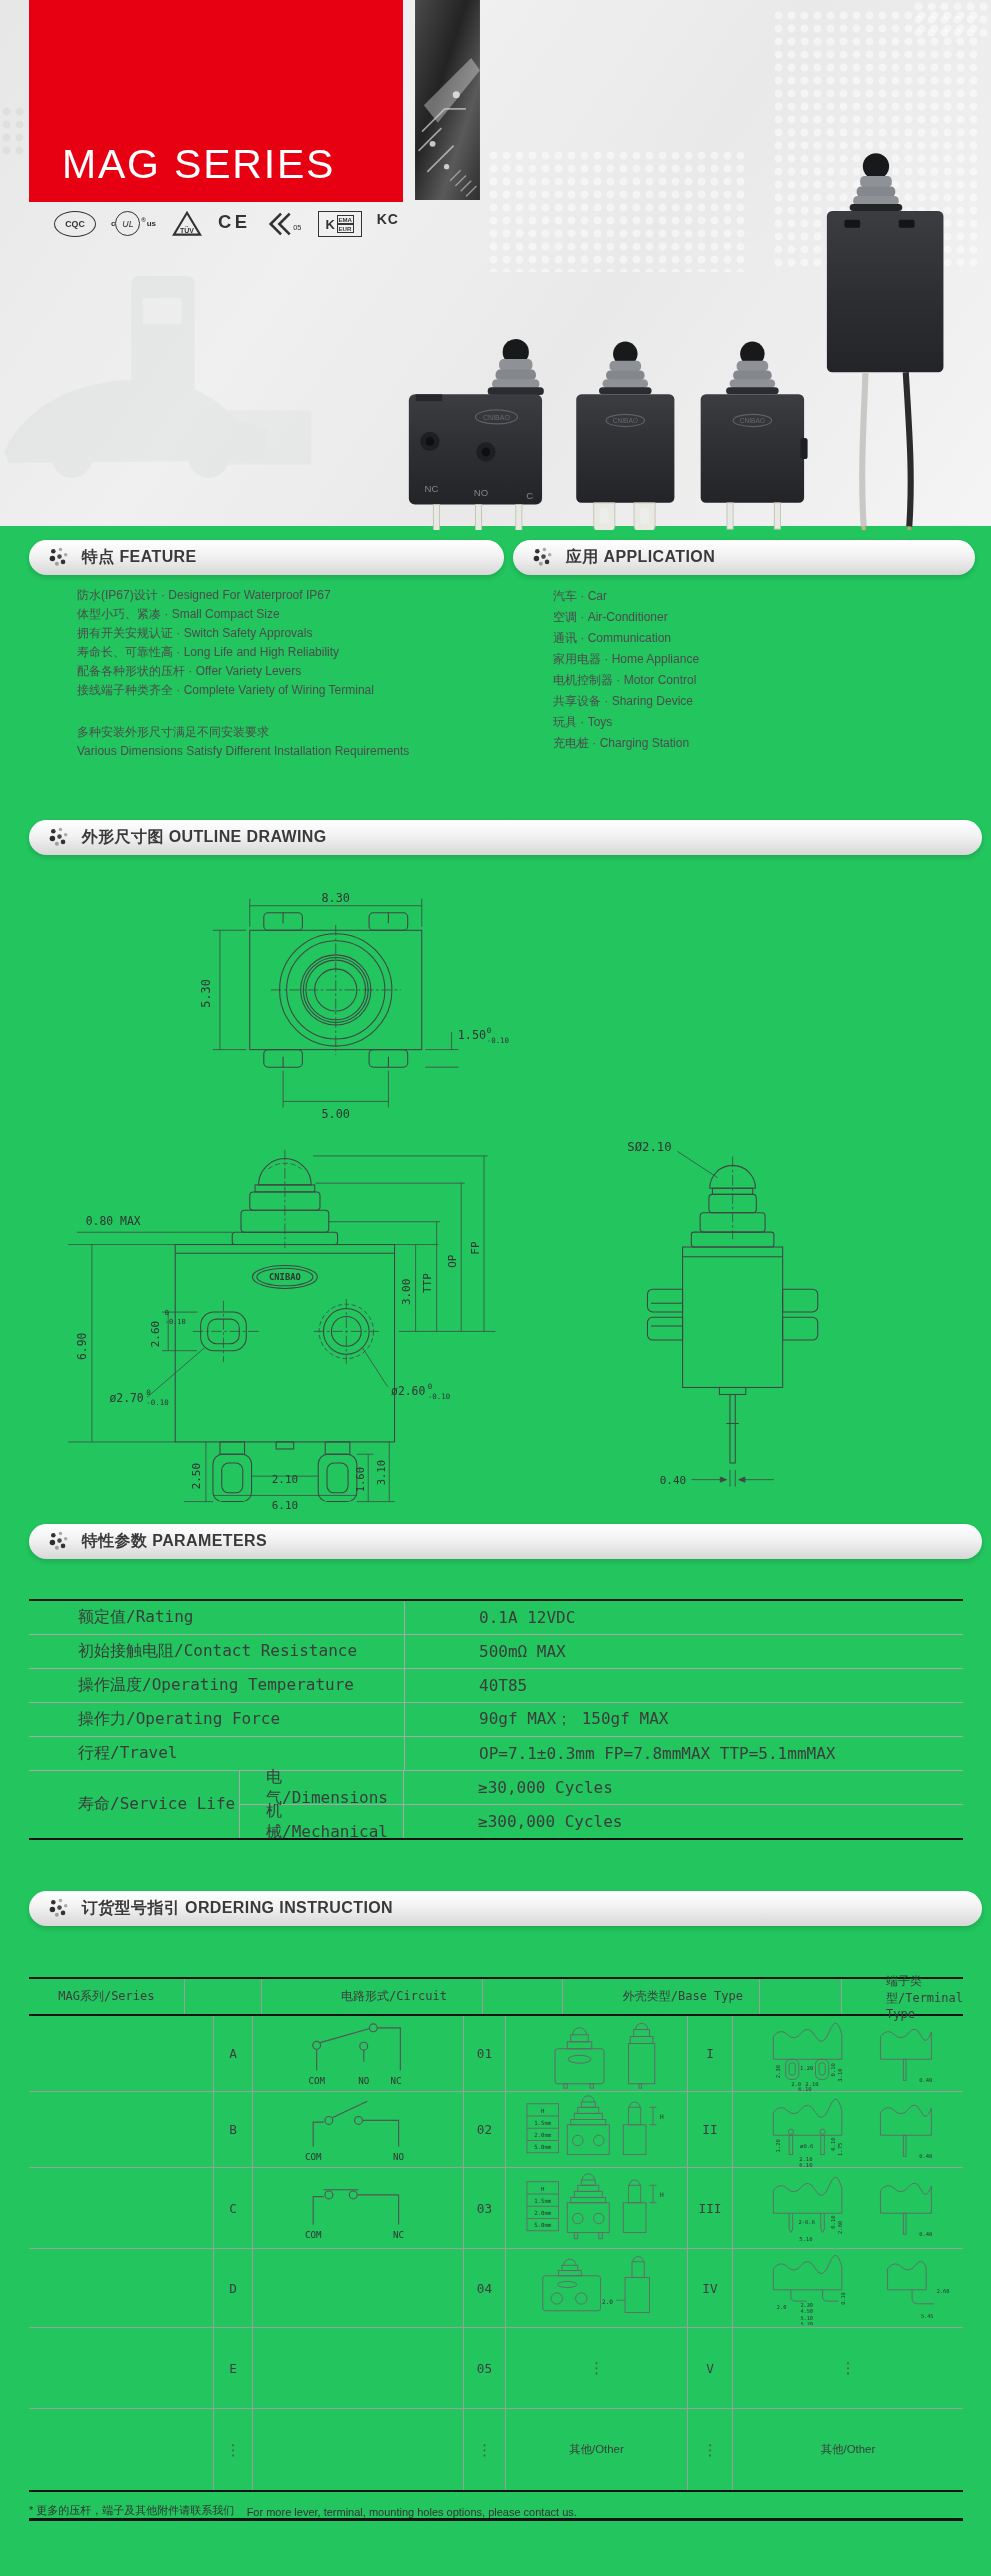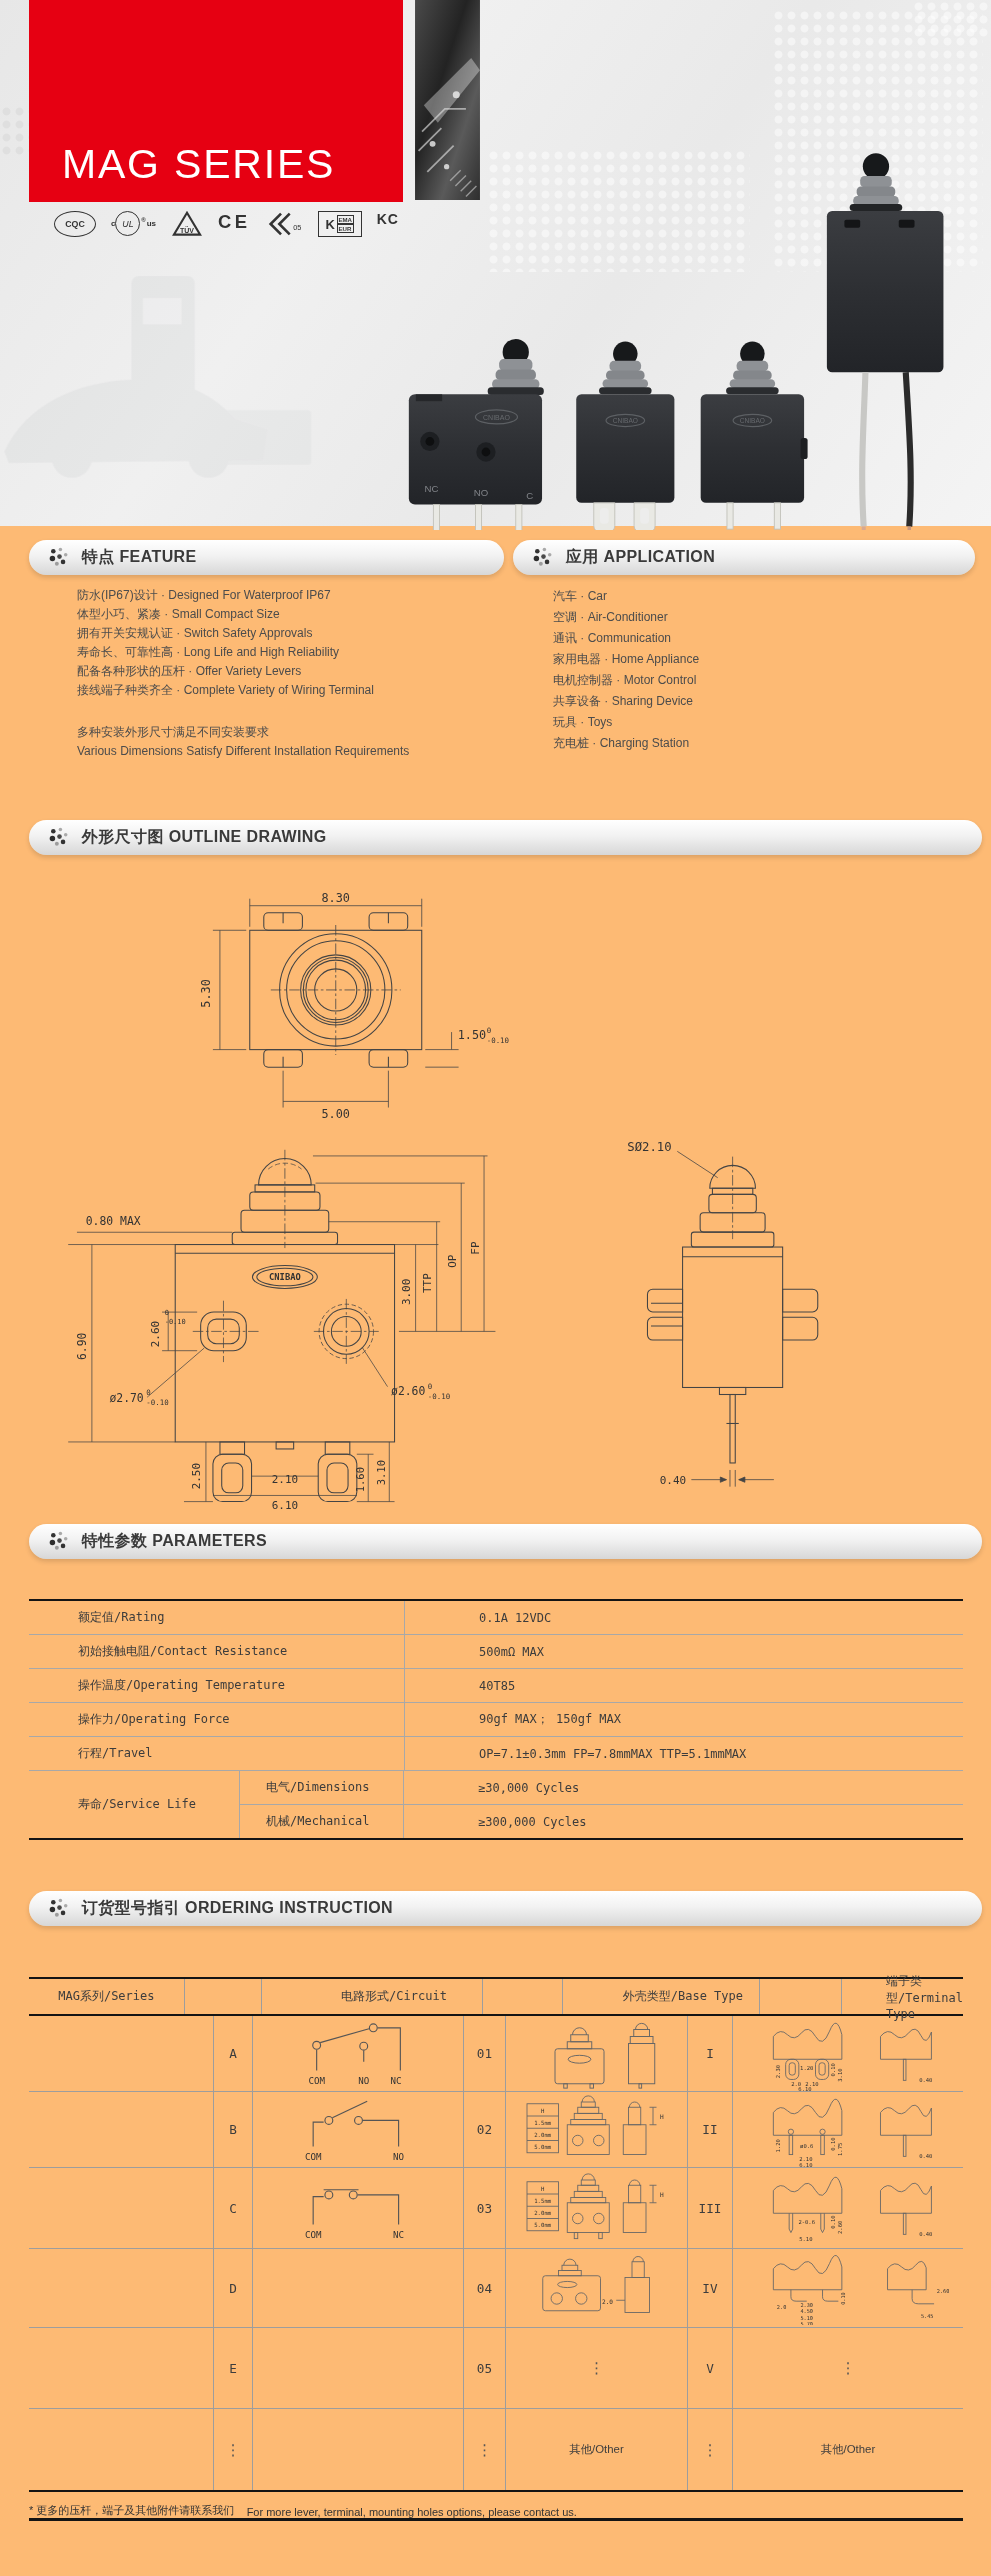--- a/index.html
+++ b/index.html
@@ -1,16 +1,16 @@
 <!DOCTYPE html>
 <html style="font-size:14px"><head>
 <meta charset="utf-8">
 <style>
   html,body{margin:0;padding:0;background:#fff;}
-  #page{position:relative;width:991px;height:2576px;background:#fdba74;overflow:hidden;
+  #page{position:relative;width:991px;height:2576px;background:#22c55e;overflow:hidden;
         font-family:"Liberation Sans",sans-serif;color:#3f3f3f;}
   
   .top-band{position:absolute;left:0;top:0;width:991px;height:526px;
     background:linear-gradient(125deg,#e7e7e7 0%,#f0f0f0 35%,#e9e9e9 60%,#f4f4f4 100%);}
   .dots{position:absolute;opacity:.8;
     background-image:radial-gradient(circle,rgba(255,255,255,.6) 0 3.5px,transparent 4.4px);
     background-size:13px 13px;}
   .dots.gray{background-image:radial-gradient(circle,rgba(0,0,0,.05) 0 3.5px,transparent 4.4px);}
   .red-banner{position:absolute;left:29px;top:0;width:374px;height:202px;background:#e60012;}
   .banner-title{position:absolute;left:33px;bottom:14px;color:#fff;font-size:41px;
@@ -38,21 +38,21 @@
   .pill .ttl{font-size:16px;font-weight:bold;color:#3a3a3a;letter-spacing:0.4px;}
   
   .flist{position:absolute;left:77px;top:586px;font-size:12px;color:#4c4c4c;line-height:19px;}
   .fnote{position:absolute;left:77px;top:723px;font-size:12px;color:#4c4c4c;line-height:19.3px;}
   .alist{position:absolute;left:553px;top:586px;font-size:12px;color:#4c4c4c;line-height:21px;}
   
   .dwg{position:absolute;}
   .dwg text{font-family:"DejaVu Sans Mono",monospace;fill:#333;}
   
   .ptable{position:absolute;left:29px;top:1599px;width:934px;border-top:2.6px solid #141414;
-    border-bottom:2.6px solid #141414;font-family:"DejaVu Sans Mono",monospace;font-size:12px;color:#3c3c3c;}
+    border-bottom:2.6px solid #141414;font-family:"DejaVu Sans Mono",monospace;font-size:16px;color:#3c3c3c;}
   .prow{display:flex;height:33px;border-bottom:0.9px solid #a8a8a8;}
   .prow.last{border-bottom:none;}
   .plabel{width:375px;display:flex;align-items:center;padding-left:49px;box-sizing:border-box;}
   .pvalue{flex:1;border-left:0.9px solid #a8a8a8;display:flex;align-items:center;padding-left:74px;box-sizing:border-box;}
   .prow.tall{height:67px;}
   .plabel.sl{width:210px;padding-left:49px;}
   .slcol{flex:1;display:flex;flex-direction:column;}
   .slrow{display:flex;height:33px;}
   .slrow.first{border-bottom:0.9px solid #a8a8a8;}
   .sllabel{width:164px;border-left:0.9px solid #a8a8a8;display:flex;align-items:center;padding-left:26px;box-sizing:border-box;}

